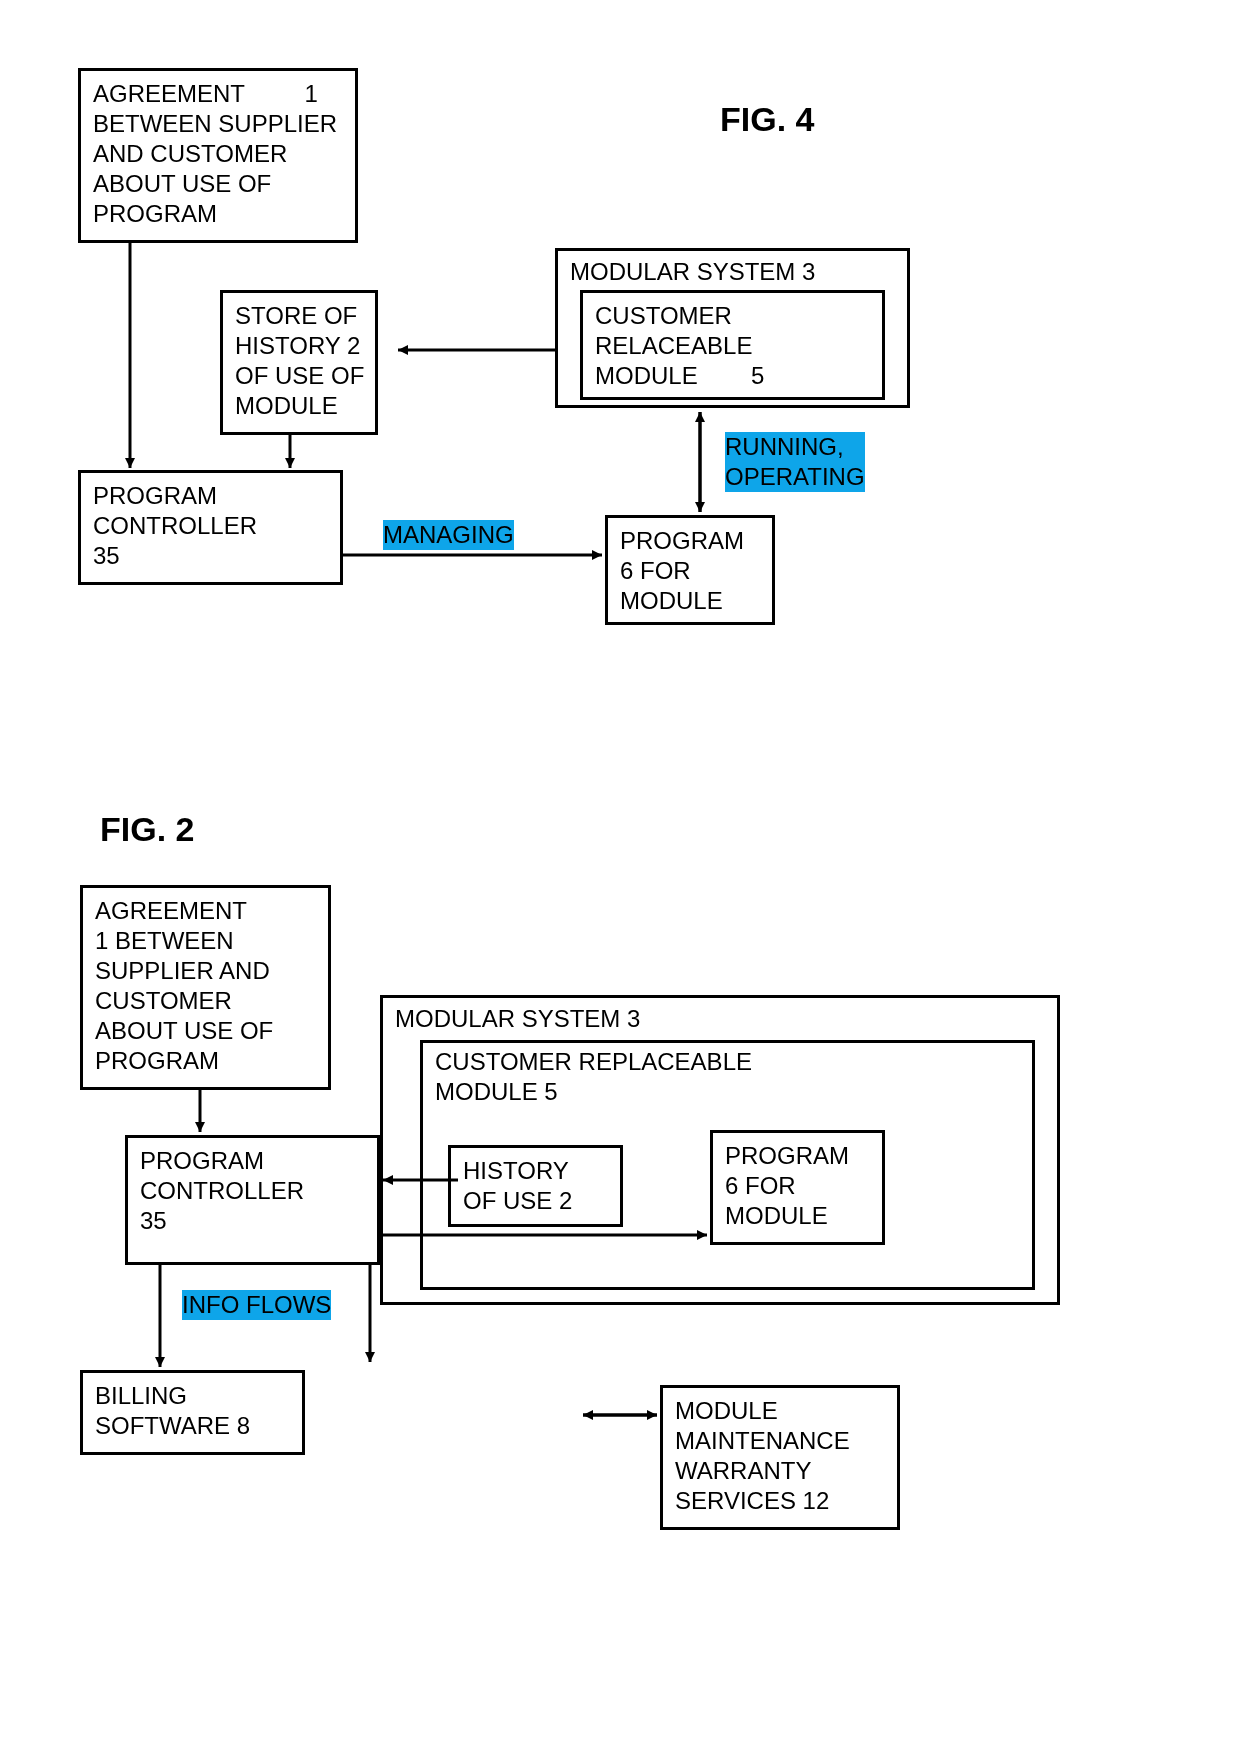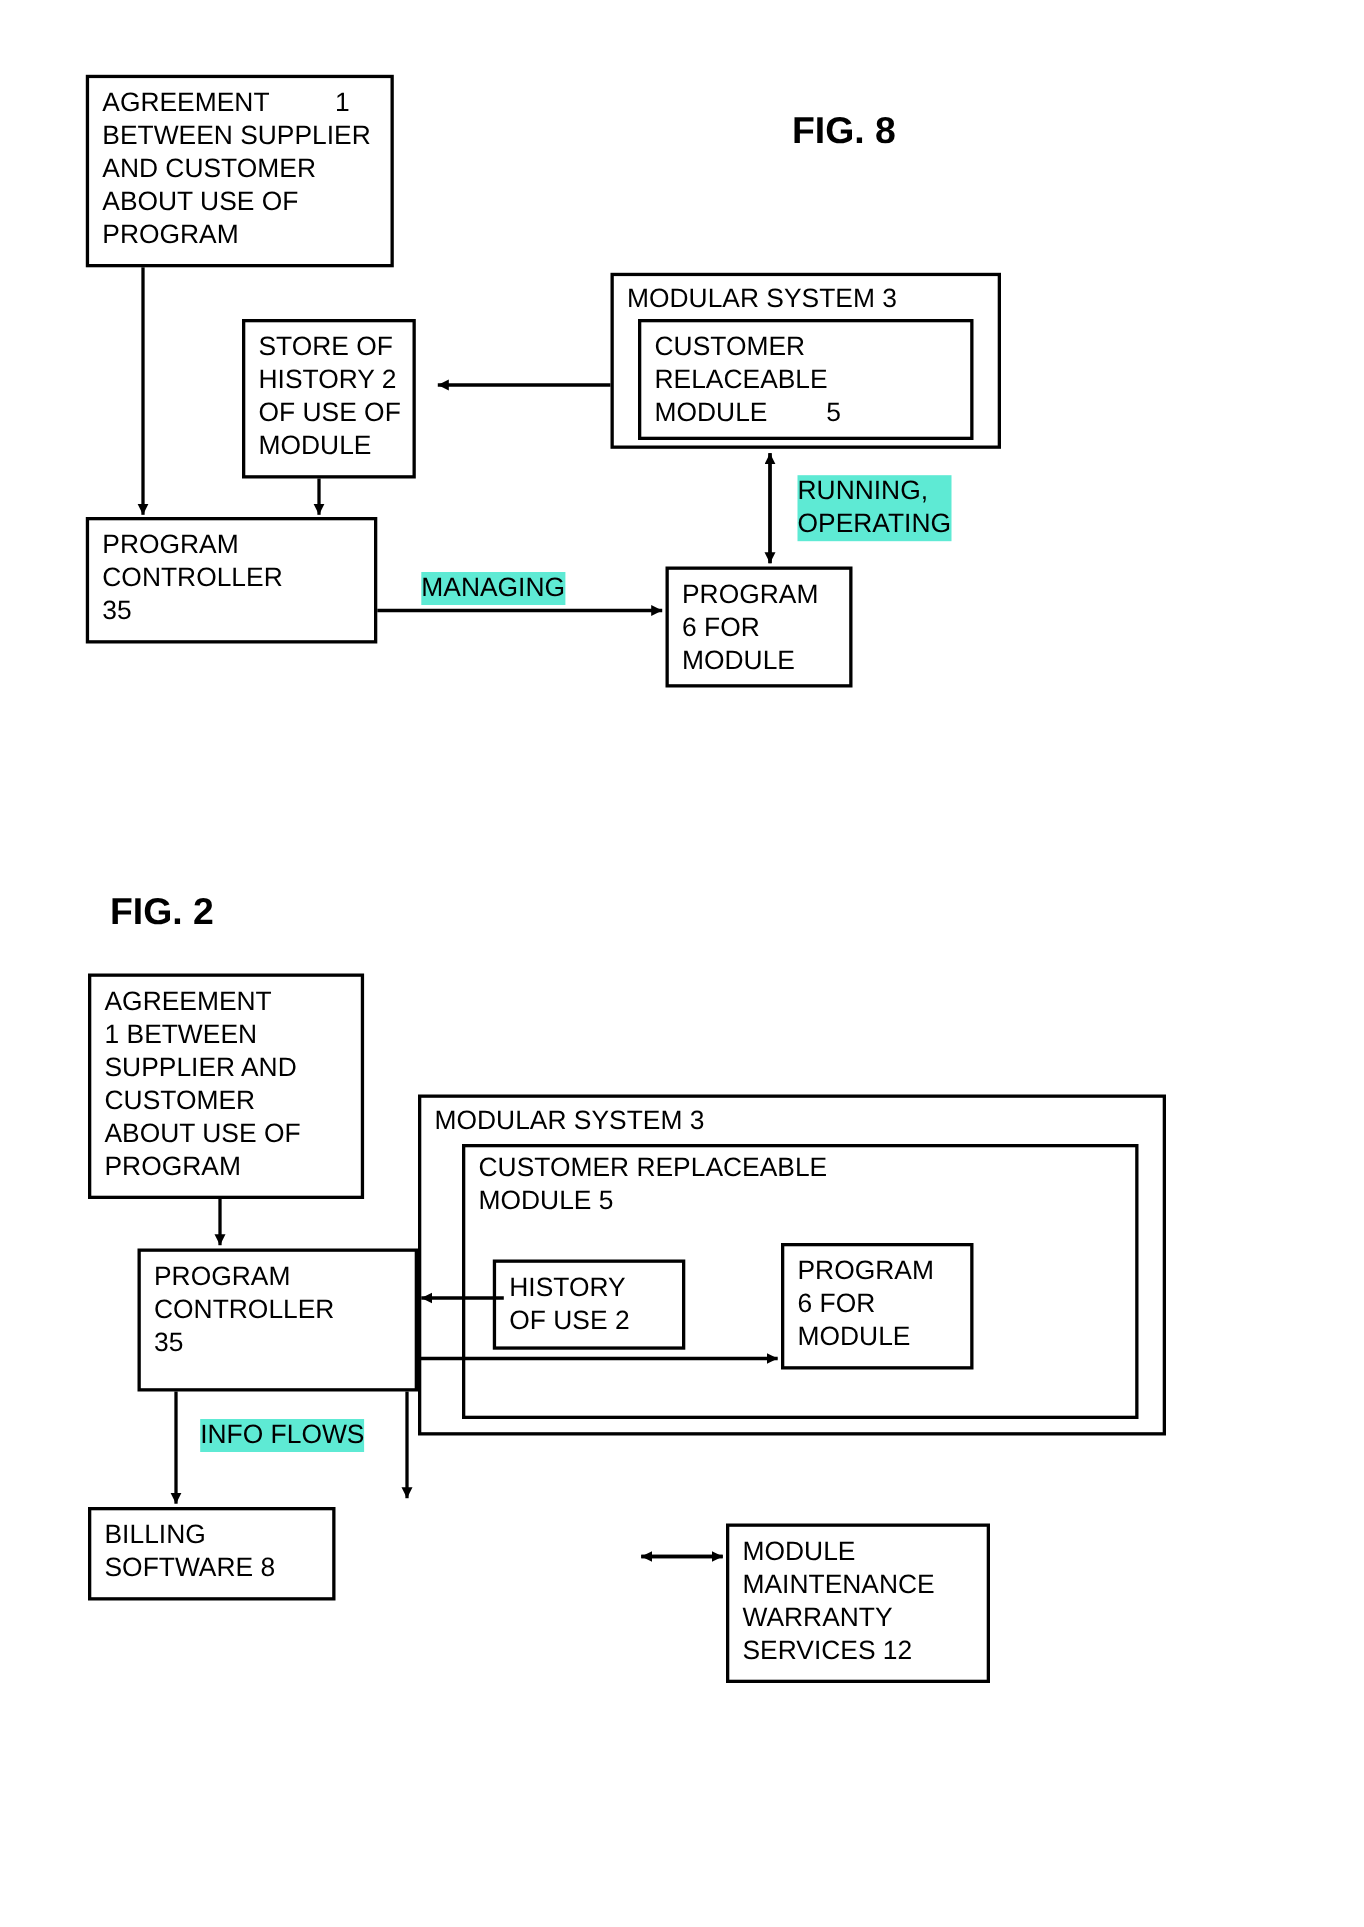--- a/index.html
+++ b/index.html
@@ -20,41 +20,41 @@
     background: #fff;
     padding: 8px 12px;
     font-size: 24px;
     line-height: 1.25;
     box-sizing: border-box;
   }
   .label {
     position: absolute;
     font-size: 24px;
     line-height: 1.25;
-    background: #5eead4;
+    background: #0ea5e9;
   }
   .fig {
     position: absolute;
     font-size: 34px;
     font-weight: bold;
   }
   svg.arrows {
     position: absolute;
     left: 0; top: 0;
     width: 1240px;
     height: 1752px;
     pointer-events: none;
   }
 </style>
 </head>
 <body>
 
 <div class="page">
 
-  <div class="fig" style="left:720px; top:100px;">FIG. 8</div>
+  <div class="fig" style="left:720px; top:100px;">FIG. 4</div>
 
   <div class="box" style="left:78px; top:68px; width:280px; height:175px; white-space:pre;">AGREEMENT         1
 BETWEEN SUPPLIER
 AND CUSTOMER
 ABOUT USE OF
 PROGRAM</div>
 
   <div class="box" style="left:220px; top:290px; width:158px; height:145px; white-space:pre;">STORE OF
 HISTORY 2
 OF USE OF

